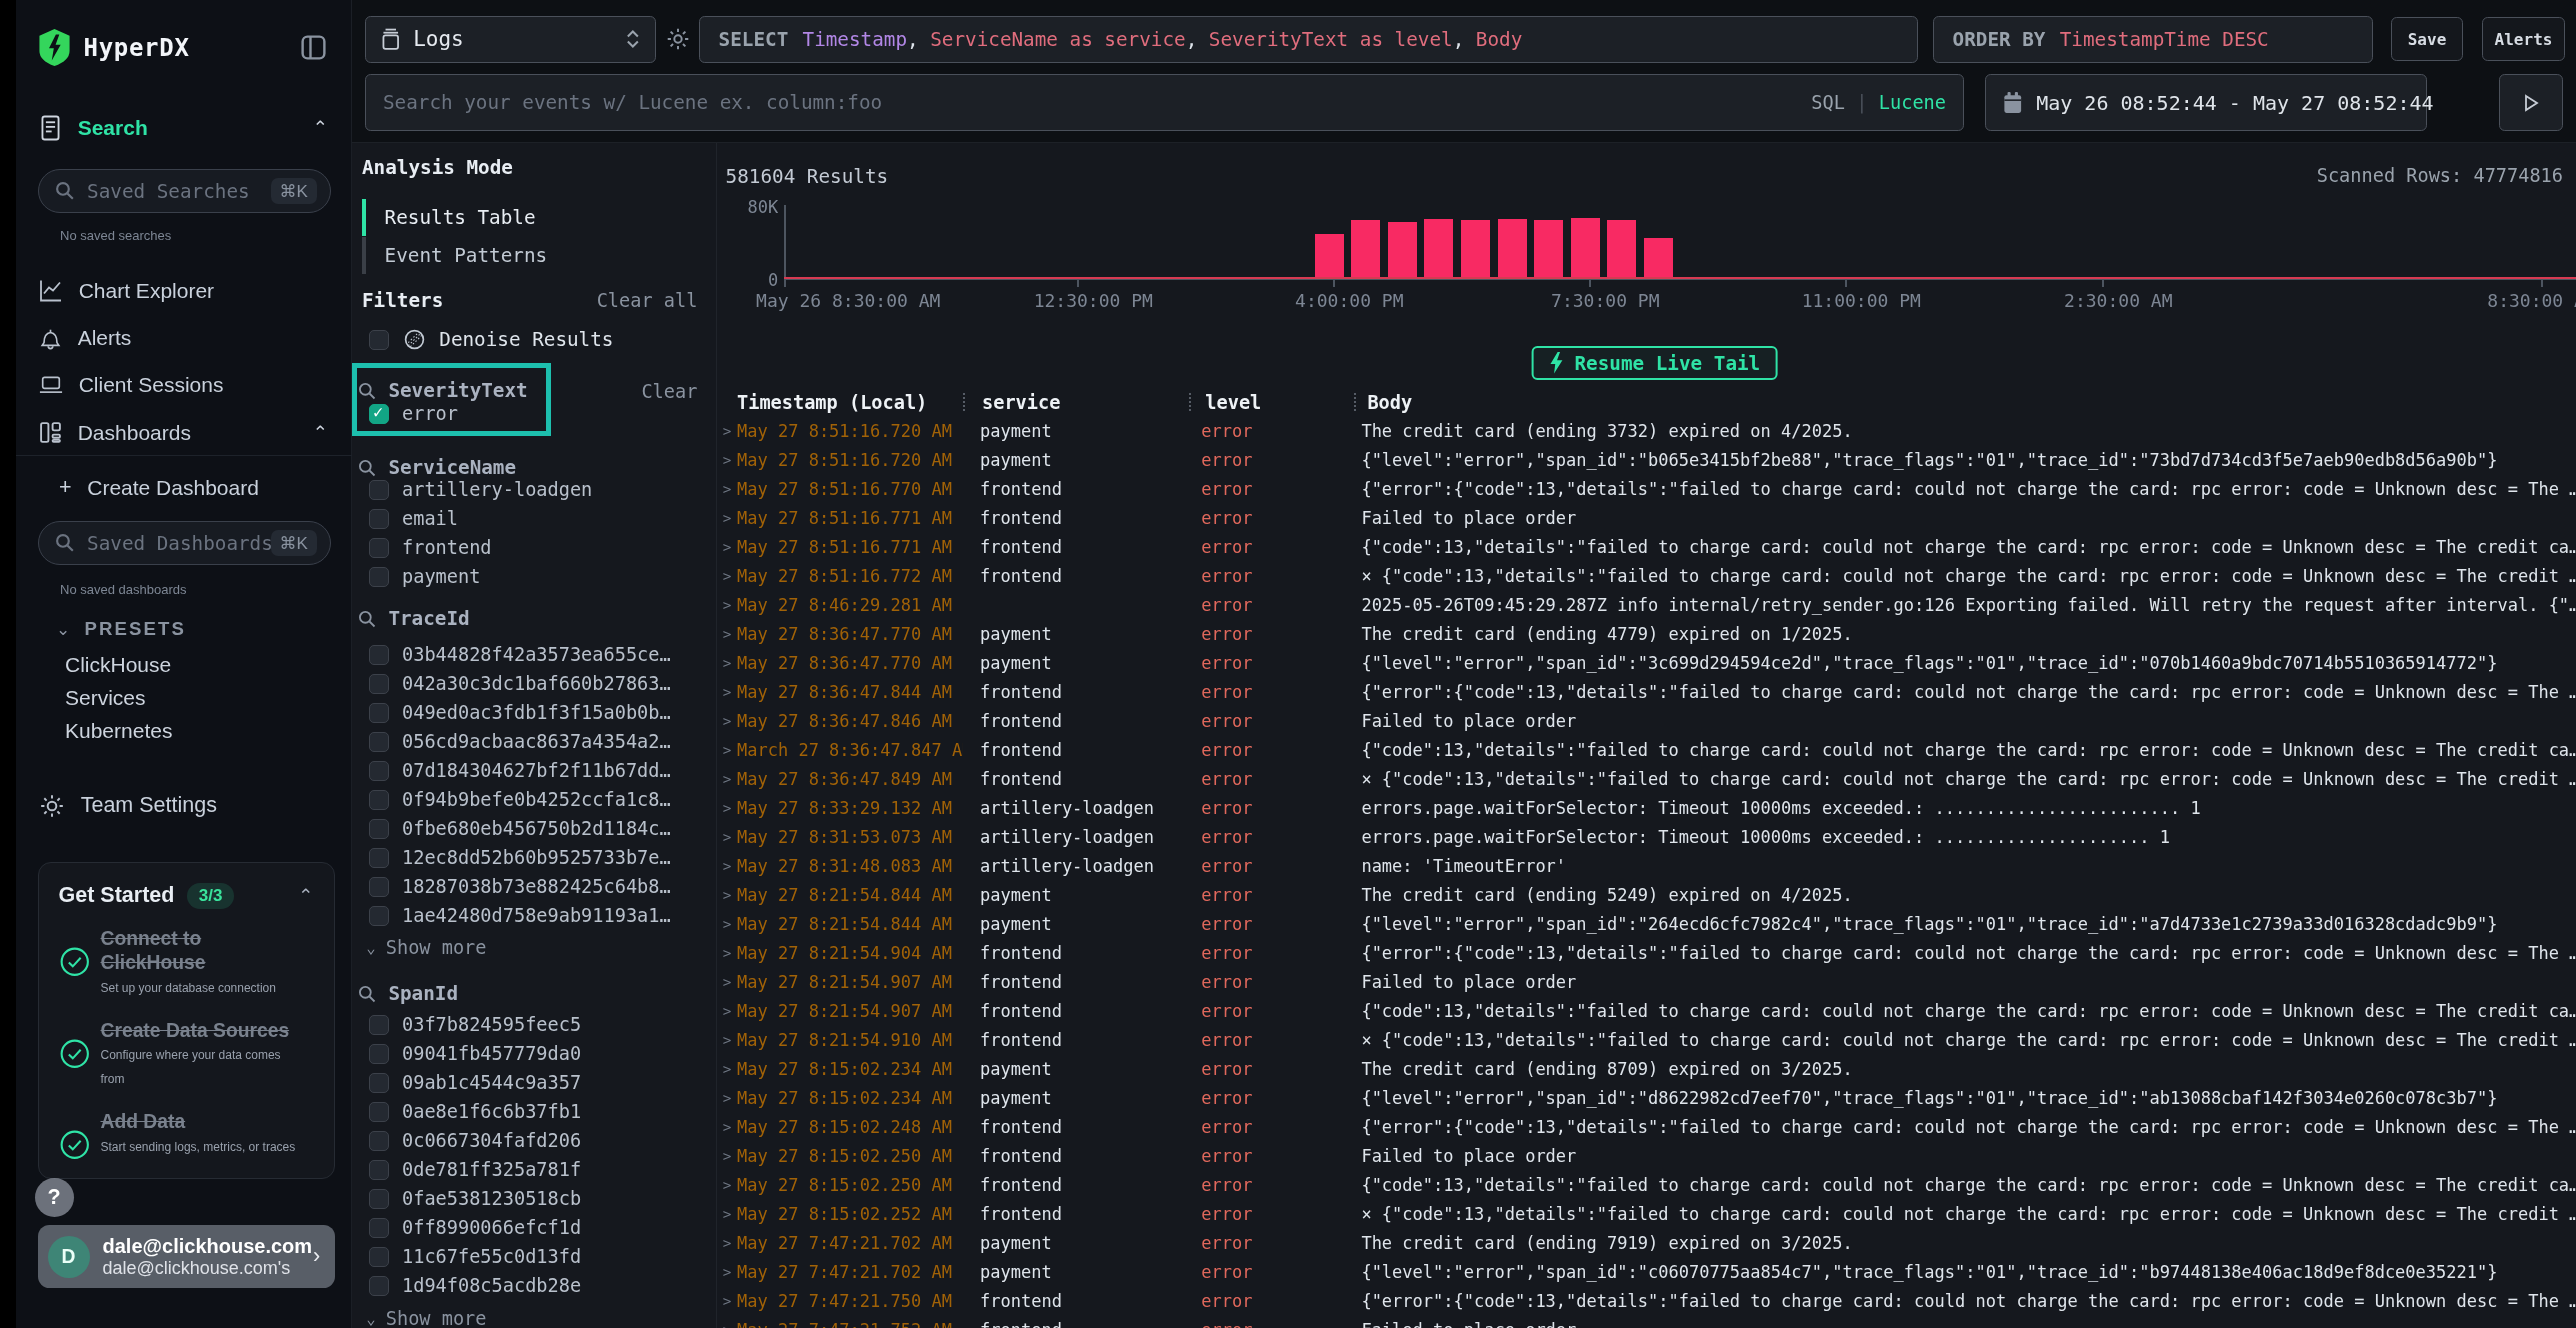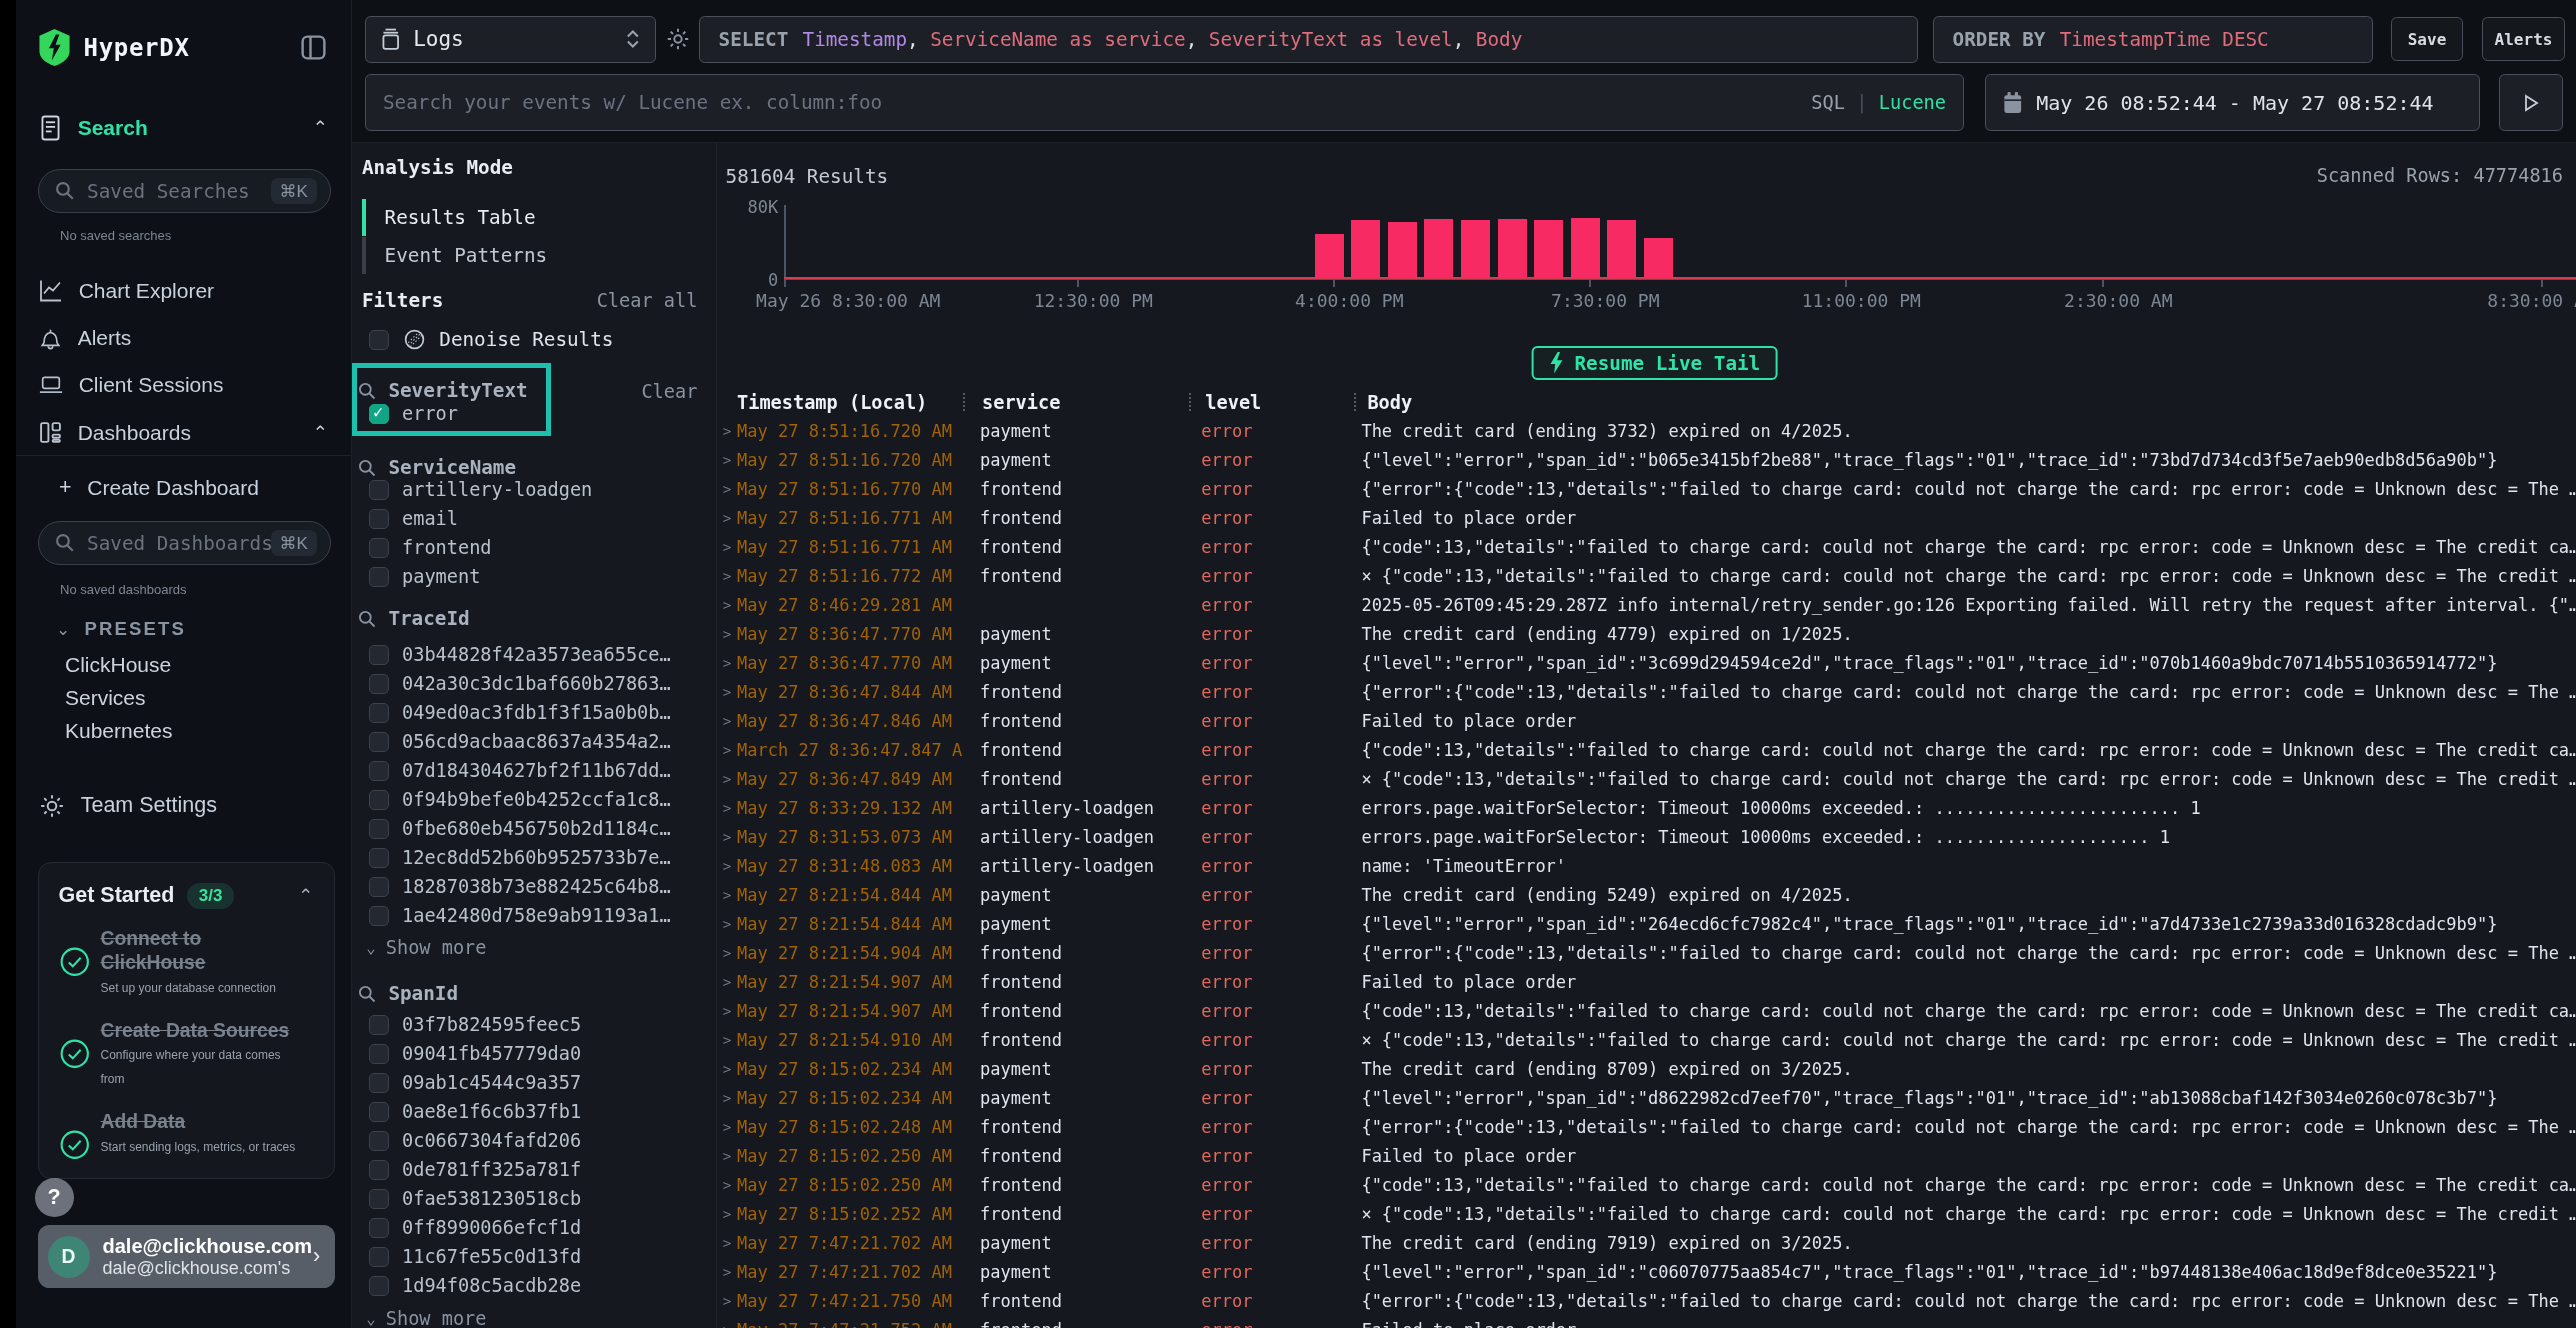--- a/index.html
+++ b/index.html
@@ -55,21 +55,21 @@
   .q-select { left:347px; top:15.7px; width:1219px; height:47px; padding:0 18.6px; font-size:19.3px; cursor:text; }
   .kw { color:#9aa3ad; font-weight:bold; margin-right:14.3px; white-space:pre; }
   .q-order { left:1581px; top:15.7px; width:440px; height:47px; padding:0 18.6px; font-size:19.3px; cursor:text; }
   .tb-btn { position:absolute; top:17px; height:44px; background:#14171c; border:1.4px solid #4a505a; border-radius:5.7px; color:#d7dce3; font-size:16px; font-weight:bold; display:flex; align-items:center; justify-content:center; font-family:"DejaVu Sans Mono",monospace; cursor:pointer; }
   .btn-save { left:2039px; width:72px; }
   .btn-alerts { left:2130px; width:83px; }
   .lucene-box { left:13px; top:74px; width:1599px; height:57px; padding:0 17px; }
   .lucene-box input { flex:1; background:transparent; border:none; outline:none; font-family:"DejaVu Sans Mono",monospace; font-size:19.3px; color:#dfe5ec; min-width:0; }
   .lucene-box input::placeholder { color:#6b7380; }
   .langtoggle { display:flex; gap:11.4px; font-size:18.6px; margin-left:14.3px; }
-  .datebox { left:1633px; top:74px; width:495px; height:57px; padding:0 15.7px; cursor:pointer; }
+  .datebox { left:1633px; top:74px; width:442px; height:57px; padding:0 15.7px; cursor:pointer; }
   .datebox .lbl { font-size:20px; color:#dfe4ea; margin-left:13px; white-space:nowrap; }
   .playbox { left:2147px; top:74px; width:64px; height:57px; justify-content:center; cursor:pointer; }
 
   
   .filters { position:absolute; left:336px; top:143px; width:365px; height:1185px; background:#15181e; border-right:1.4px solid #20242b; overflow:hidden; }
   .f-title { position:absolute; left:10px; font-size:19.3px; font-weight:bold; color:#e8edf3; }
   .mode-item { position:absolute; left:10px; width:286px; height:37px; display:flex; align-items:center; border-left:4.3px solid #3a3f47; padding-left:18.6px; font-size:19.3px; color:#c2cad4; cursor:pointer; }
   .mode-item.active { border-left-color:#2fe3a6; color:#e8edf3; }
   .clear-link { position:absolute; right:18.6px; font-size:18.6px; color:#8a93a0; cursor:pointer; }
   .f-row { position:absolute; left:17px; display:flex; align-items:center; cursor:pointer; }

